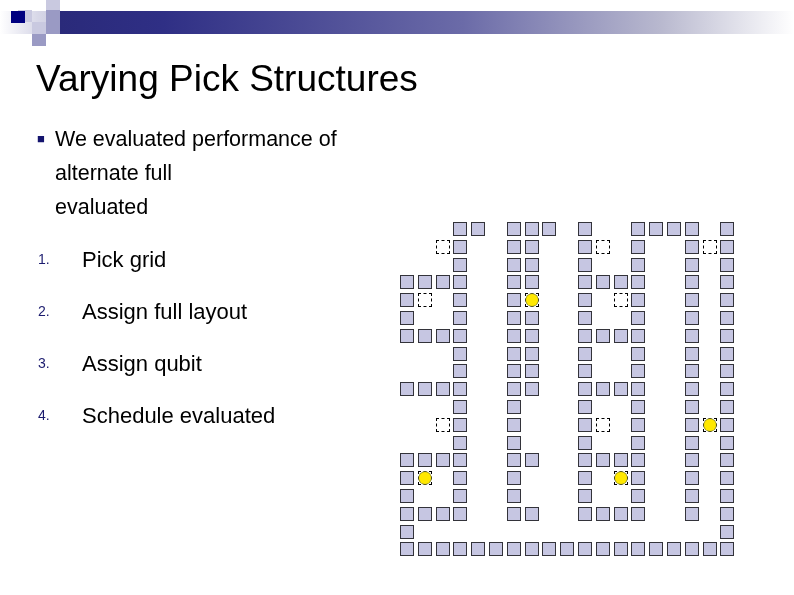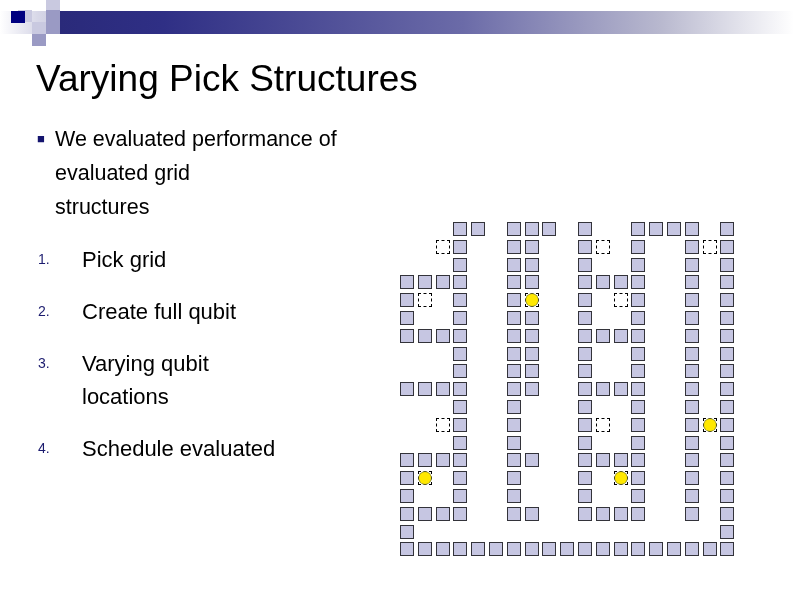--- a/index.html
+++ b/index.html
@@ -157,44 +157,43 @@
     </div>
 </div>
 
 <div id="slide-title">Varying Pick Structures</div>
 
 <div id="content-left">
 
   <div class="bullet-row">
     <div class="bullet-mark">■</div>
     <div class="bullet-text">
-      <div>We evaluated performance of evaluated grid</div>
-      <div>structures</div>
+      <div>We evaluated performance of alternate full</div>
+      <div>evaluated</div>
     </div>
   </div>
 
   <div class="num-row">
     <div class="num-mark">1.</div>
     <div class="num-text">
       <div>Pick grid</div>
     </div>
   </div>
 
   <div class="num-row">
     <div class="num-mark">2.</div>
     <div class="num-text">
-      <div>Create full qubit</div>
+      <div>Assign full layout</div>
     </div>
   </div>
 
   <div class="num-row">
     <div class="num-mark">3.</div>
     <div class="num-text">
-      <div>Varying qubit</div>
-      <div>locations</div>
+      <div>Assign qubit</div>
     </div>
   </div>
 
   <div class="num-row">
     <div class="num-mark">4.</div>
     <div class="num-text">
       <div>Schedule evaluated</div>
     </div>
   </div>
 

